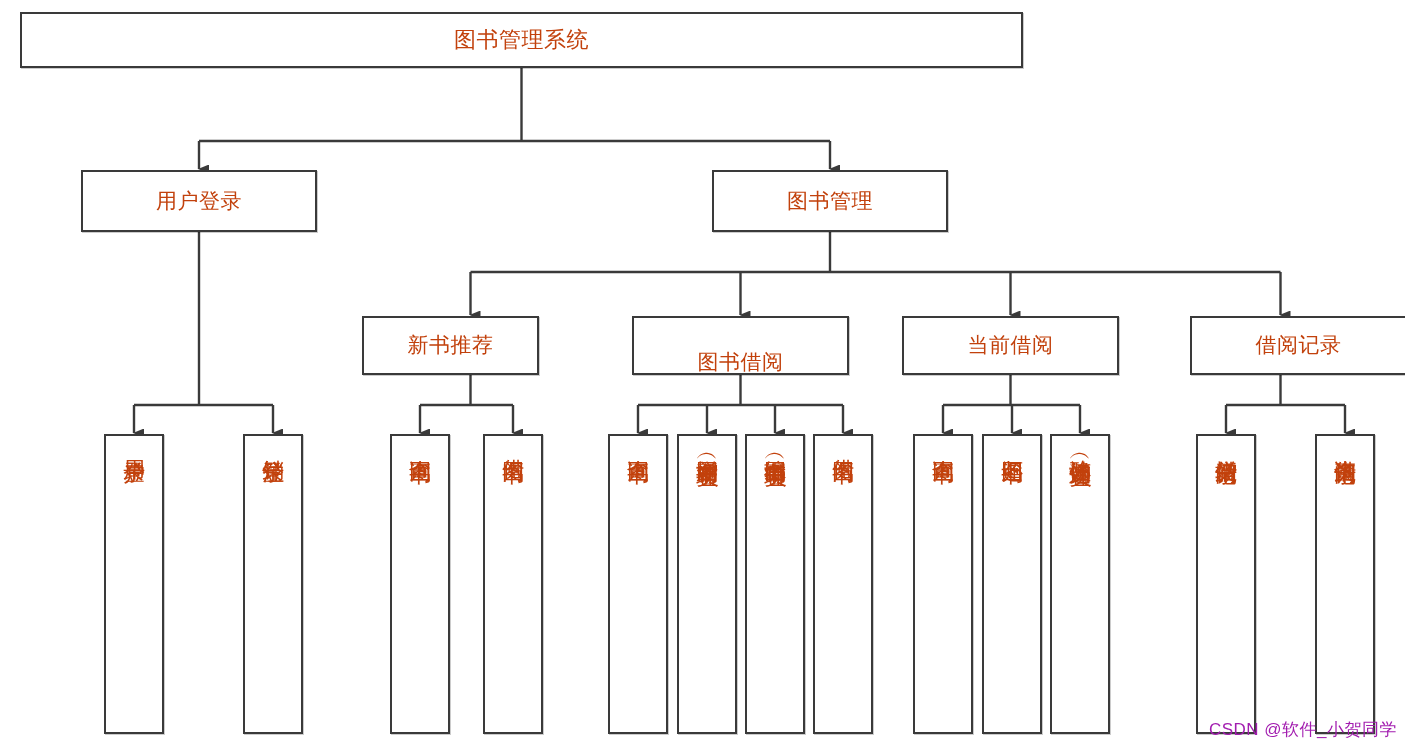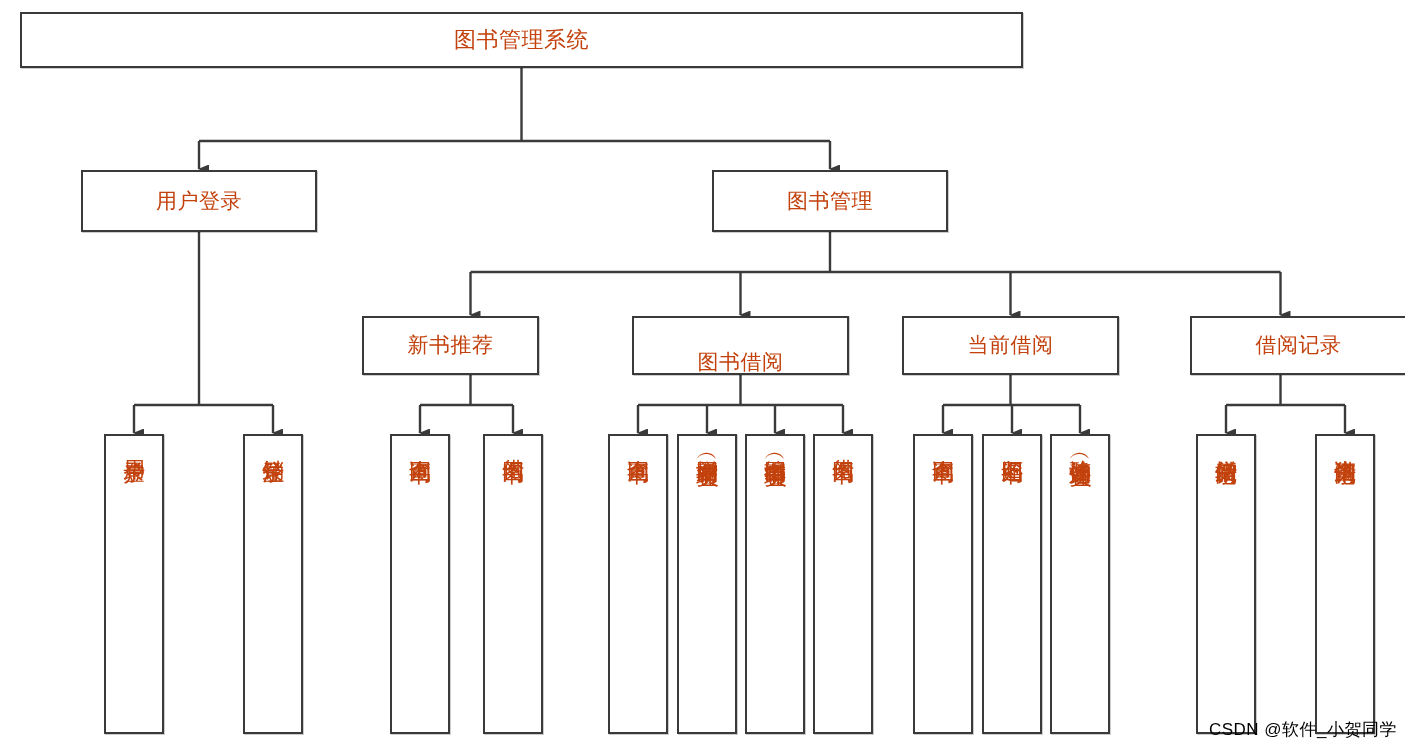--- a/index.html
+++ b/index.html
@@ -61,21 +61,21 @@
     line-height: 1.12;
     letter-spacing: 1px;
     height: auto;
     max-height: 100%;
   }
   .watermark {
     position: absolute;
     right: 8px;
     bottom: 6px;
     font-size: 17px;
-    color: #000000;
+    color: #a21caf;
     letter-spacing: 0.5px;
     white-space: nowrap;
     user-select: none;
   }
 </style>
 </head>
 <body>
 
 <div id="canvas">
   <svg id="edges" viewBox="0 0 1405 747">

